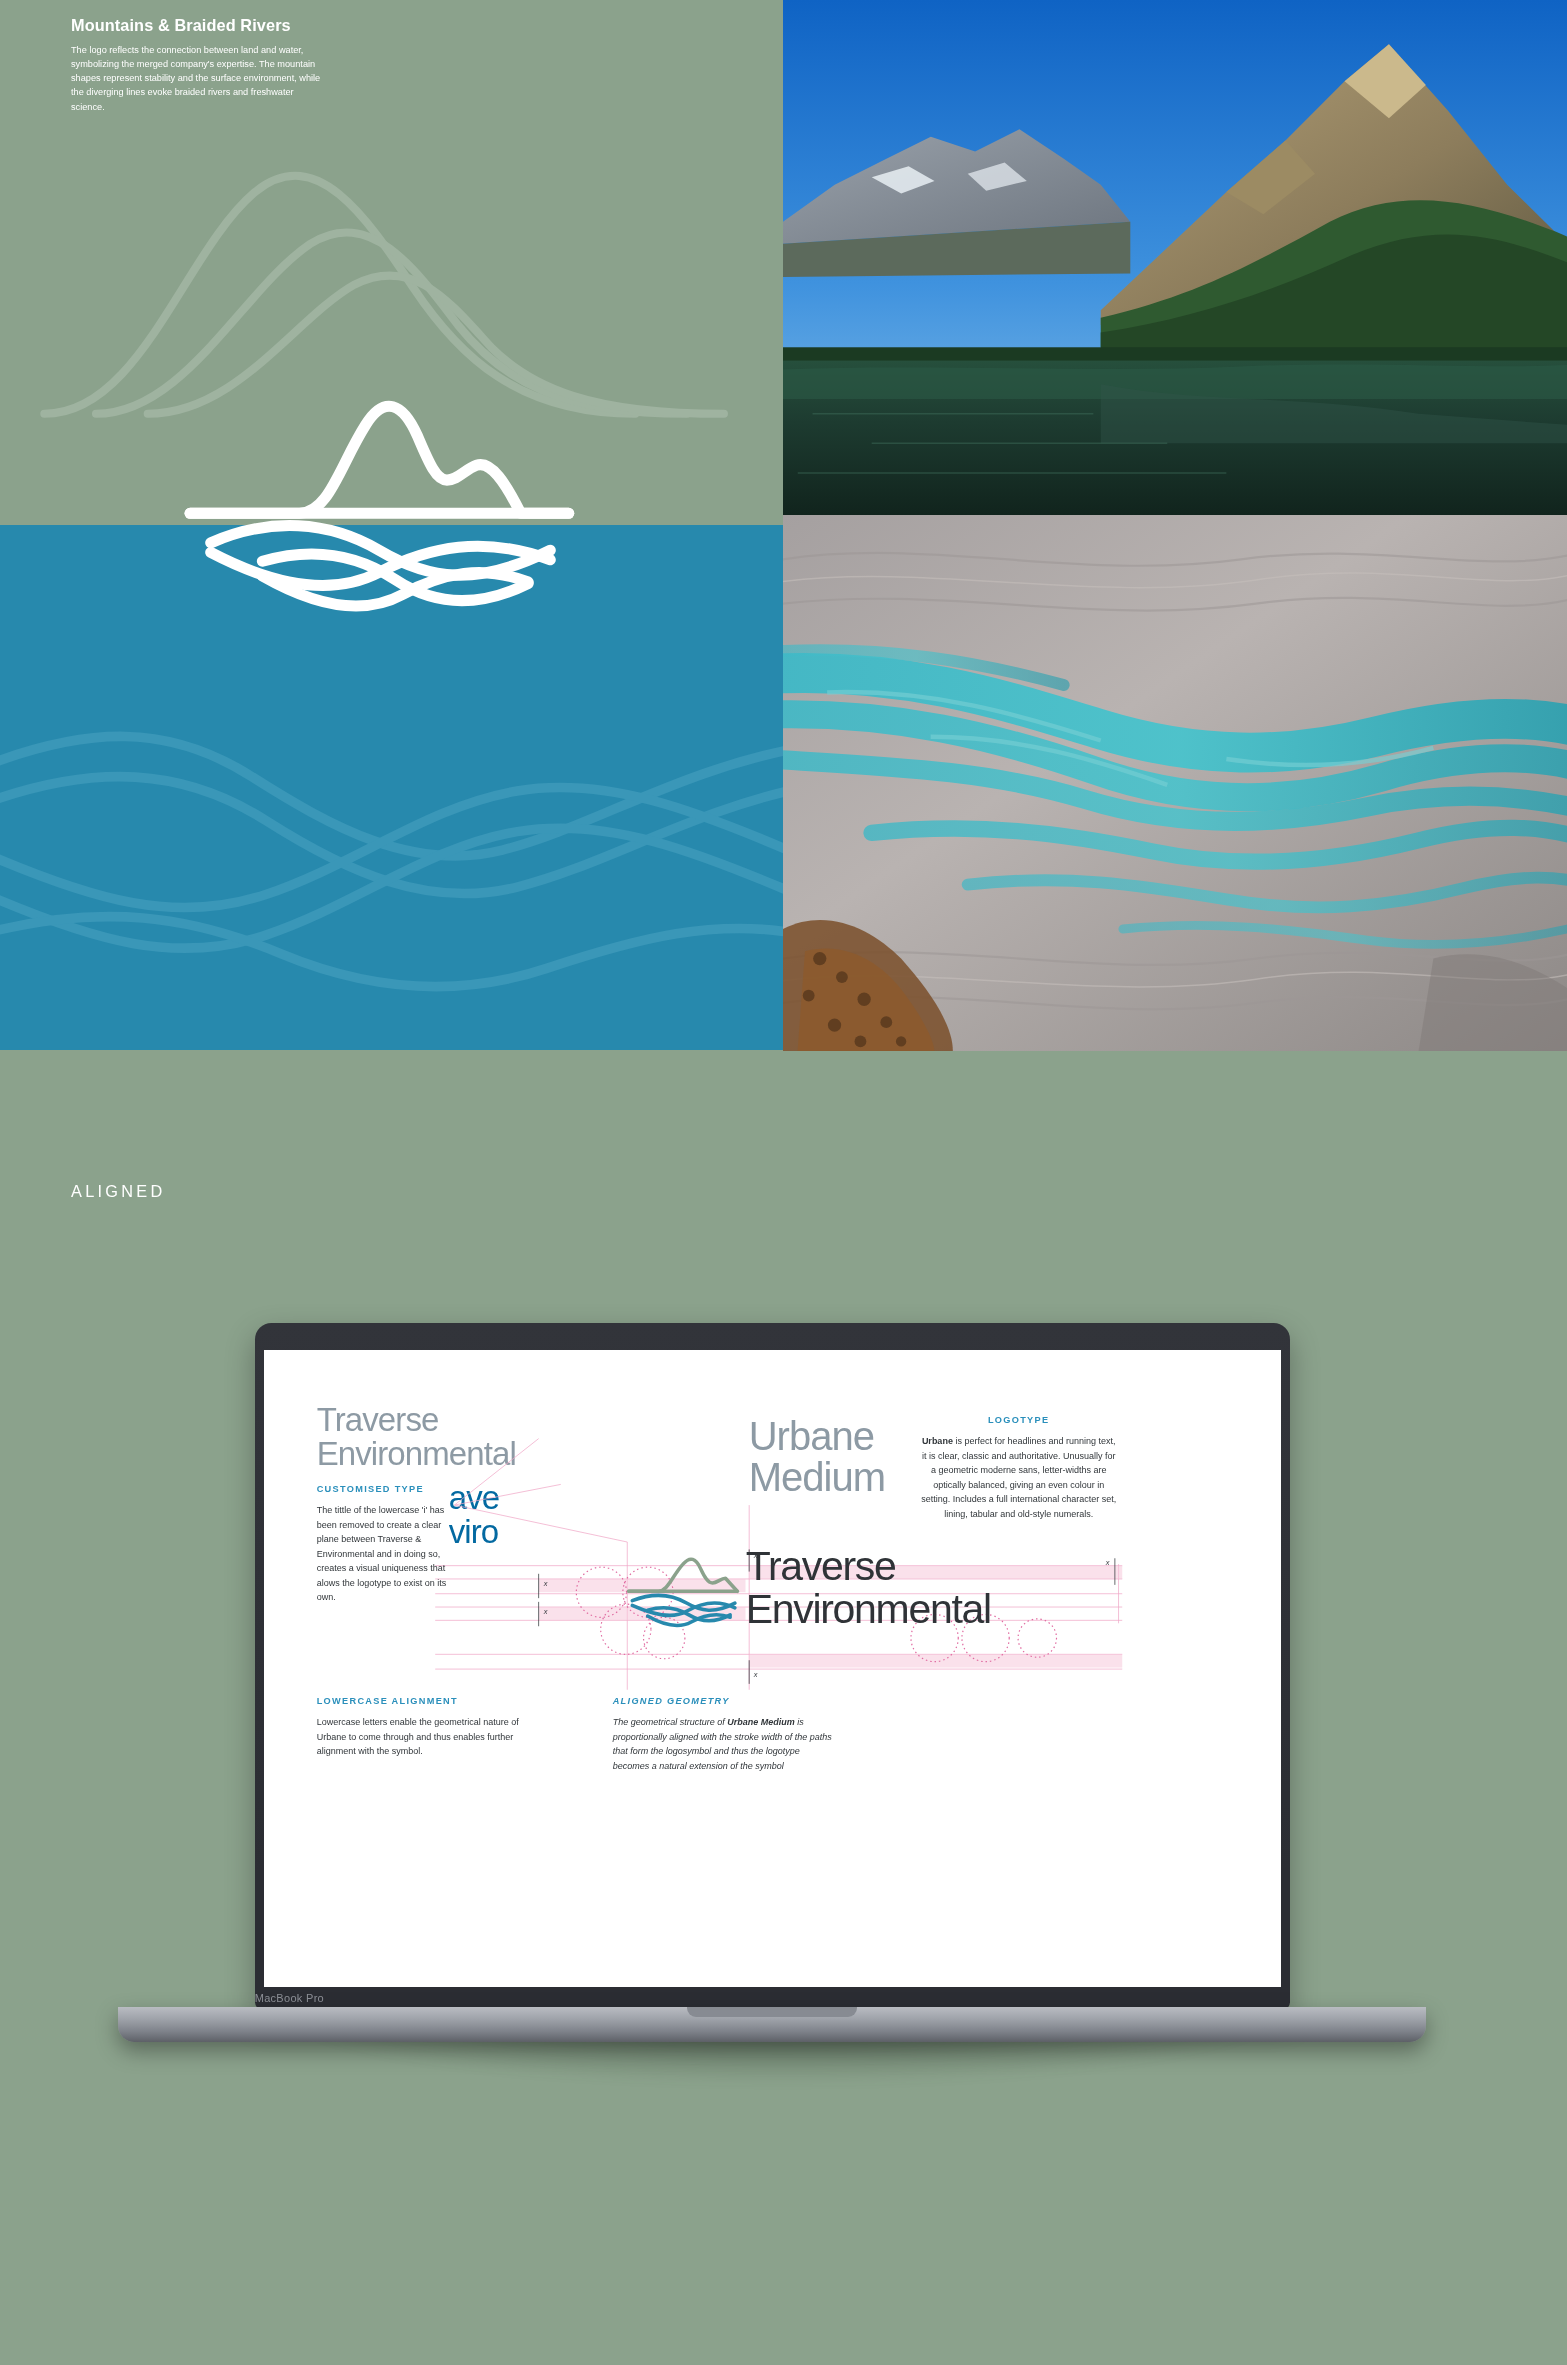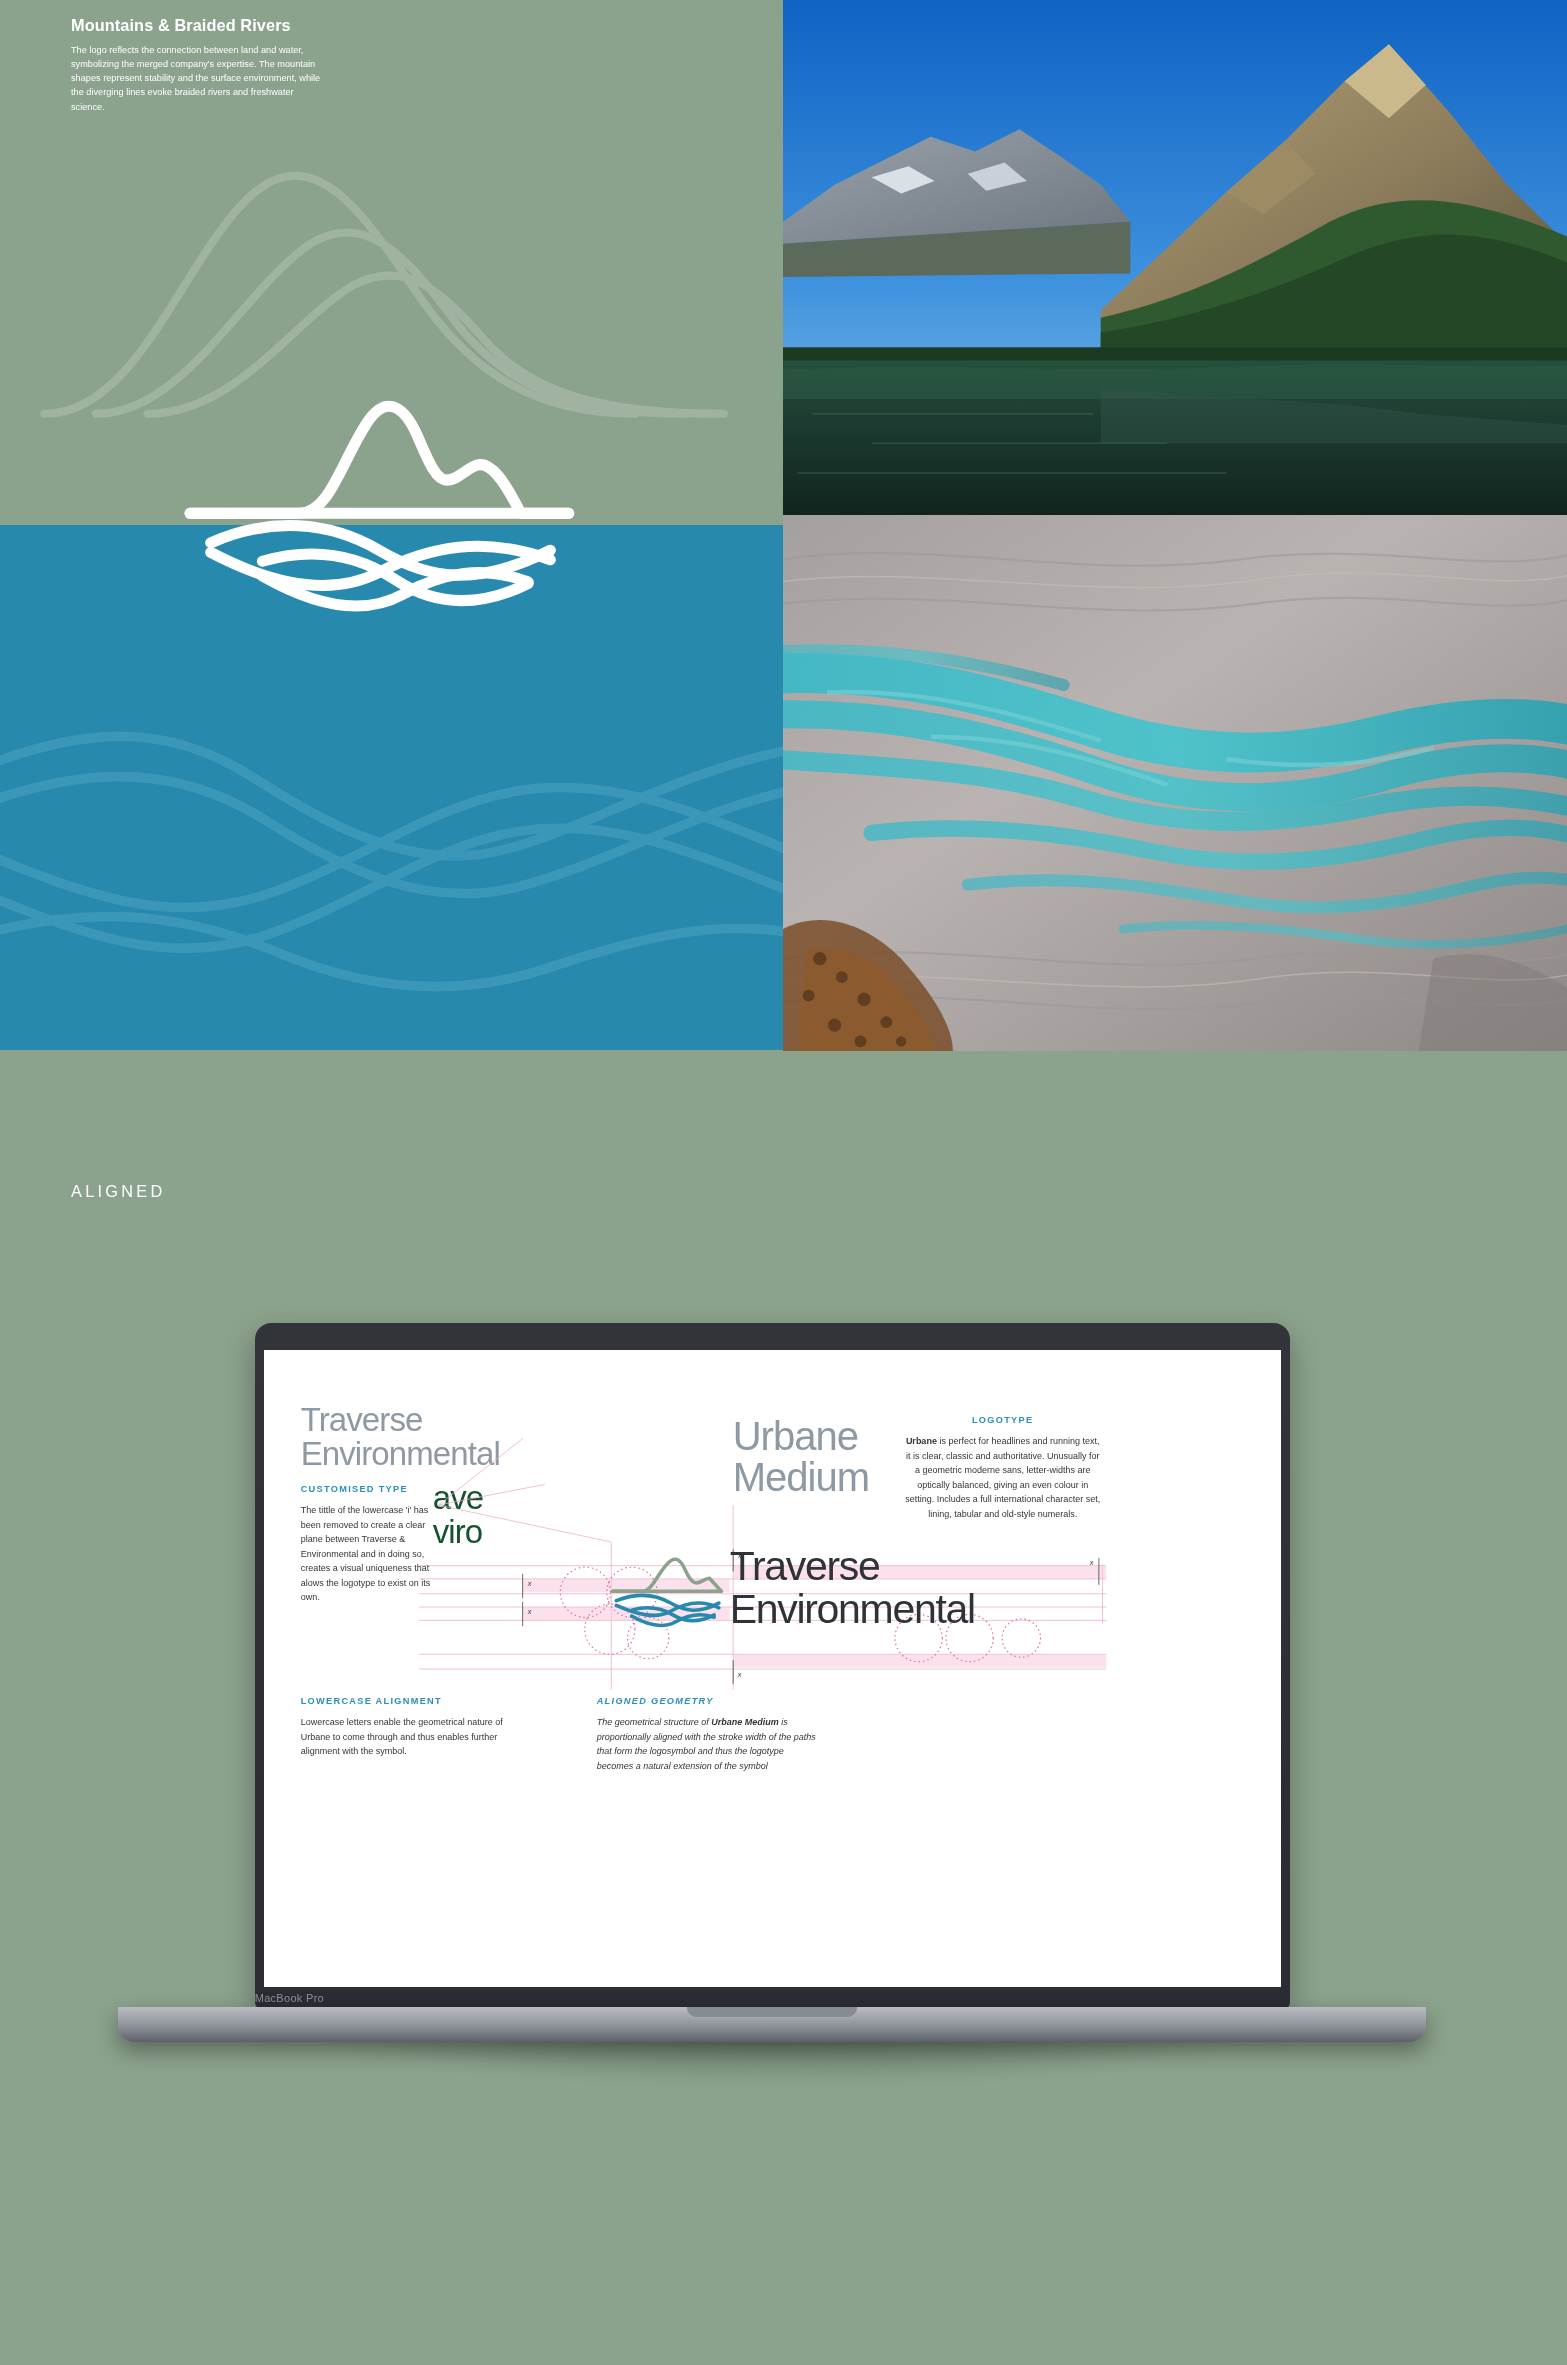--- a/index.html
+++ b/index.html
@@ -158,21 +158,21 @@
     top: 669px;
     text-align: left;
     color: #8d9097;
     font-size: 11px;
     letter-spacing: 0.3px;
   }
 
   
   .slide {
     position: absolute;
-    left: 0; top: 0;
+    left: 16px; top: 0;
     width: 1017px; height: 743px;
     background: #fff;
     color: #2f3337;
   }
   .slide-inner {
     position: absolute;
     left: 37px; top: 44px;
     width: 953px; height: 562px;
   }
 
@@ -185,21 +185,21 @@
     line-height: 1.03;
     letter-spacing: -0.9px;
     font-weight: 400;
   }
   .ghost-wordmark .l2 { display: block; }
 
   .ghost-wordmark2 {
     position: absolute;
     left: 132px; top: 87px;
     width: 163px;
-    color: #14532d;
+    color: #0369a1;
     font-size: 33px;
     line-height: 1.03;
     letter-spacing: -0.9px;
     overflow: hidden;
     white-space: nowrap;
   }
 
   .blue-head {
     color: #2a8fbb;
     font-size: 9.2px;

